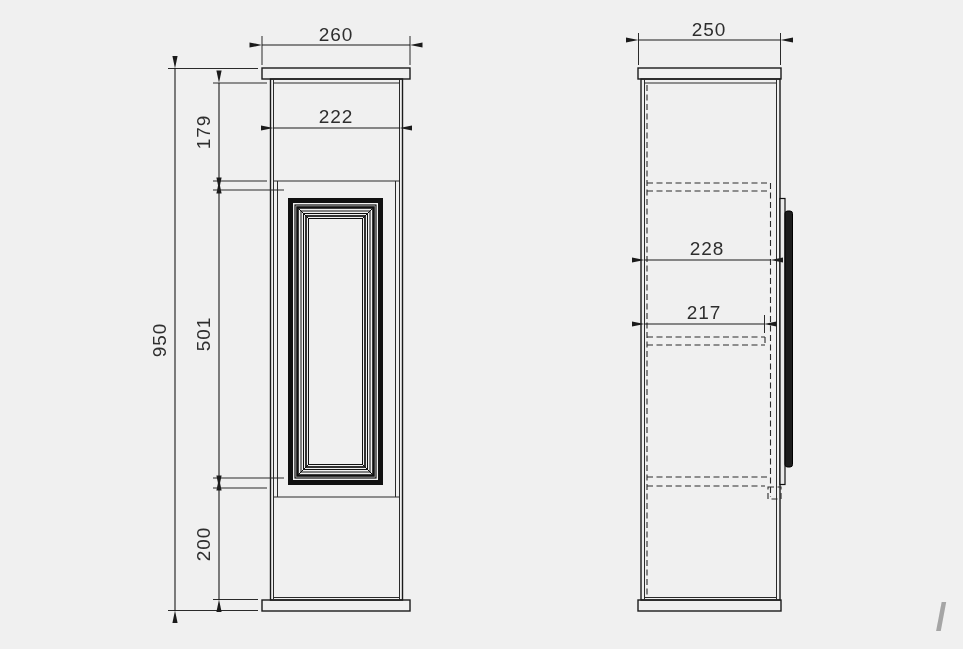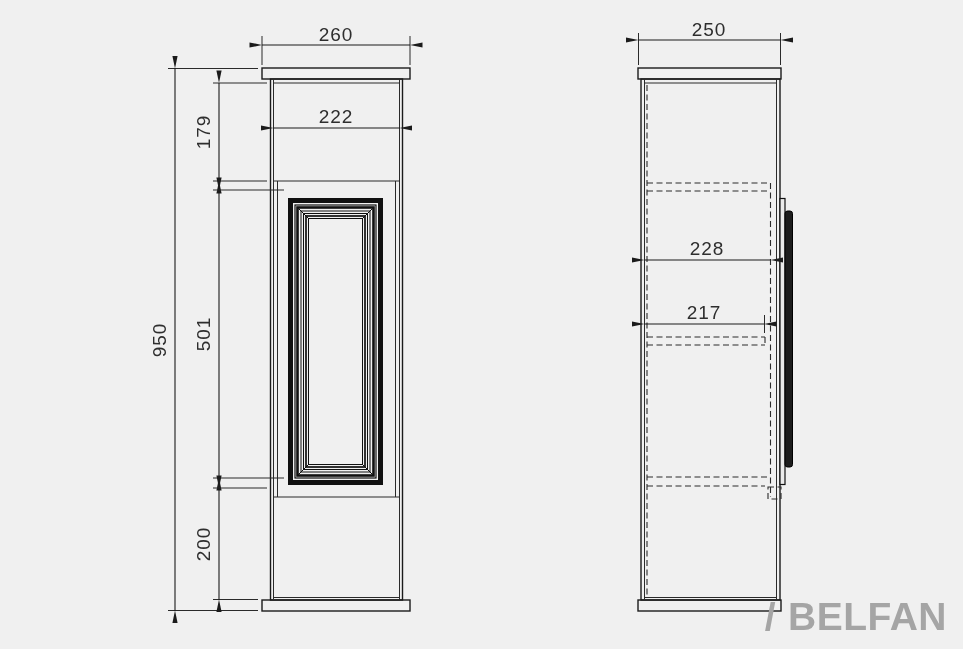--- a/index.html
+++ b/index.html
@@ -173,15 +173,14 @@
     <g>
       <path class="ln-ext" d="M764.5,315 V333"></path>
       <path class="ln-dim" d="M644.5,324 H764" marker-start="url(#ah)" marker-end="url(#ah)"></path>
       <text class="dim-label" x="704" y="319" text-anchor="middle">217</text>
     </g>
   </g>
 </svg>
 
 <div class="brand">
   <span class="slash">/</span>
-  <span>BELFAN</span>
 </div>
 </div>
 
 </body></html>

